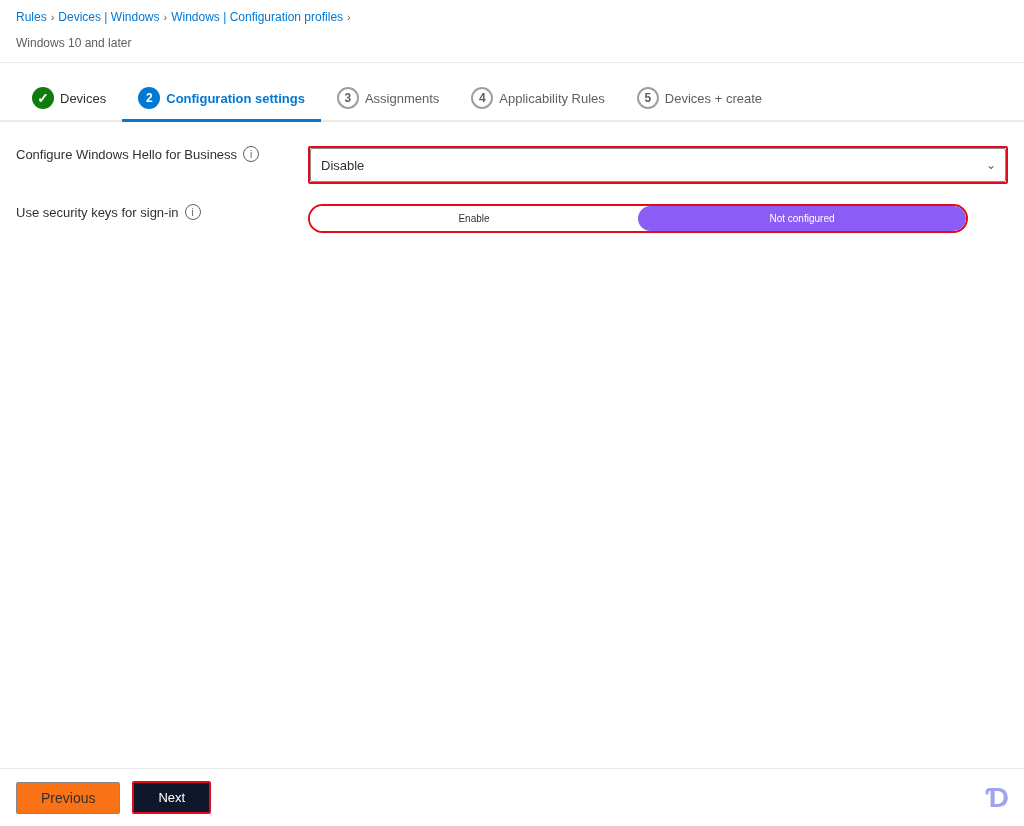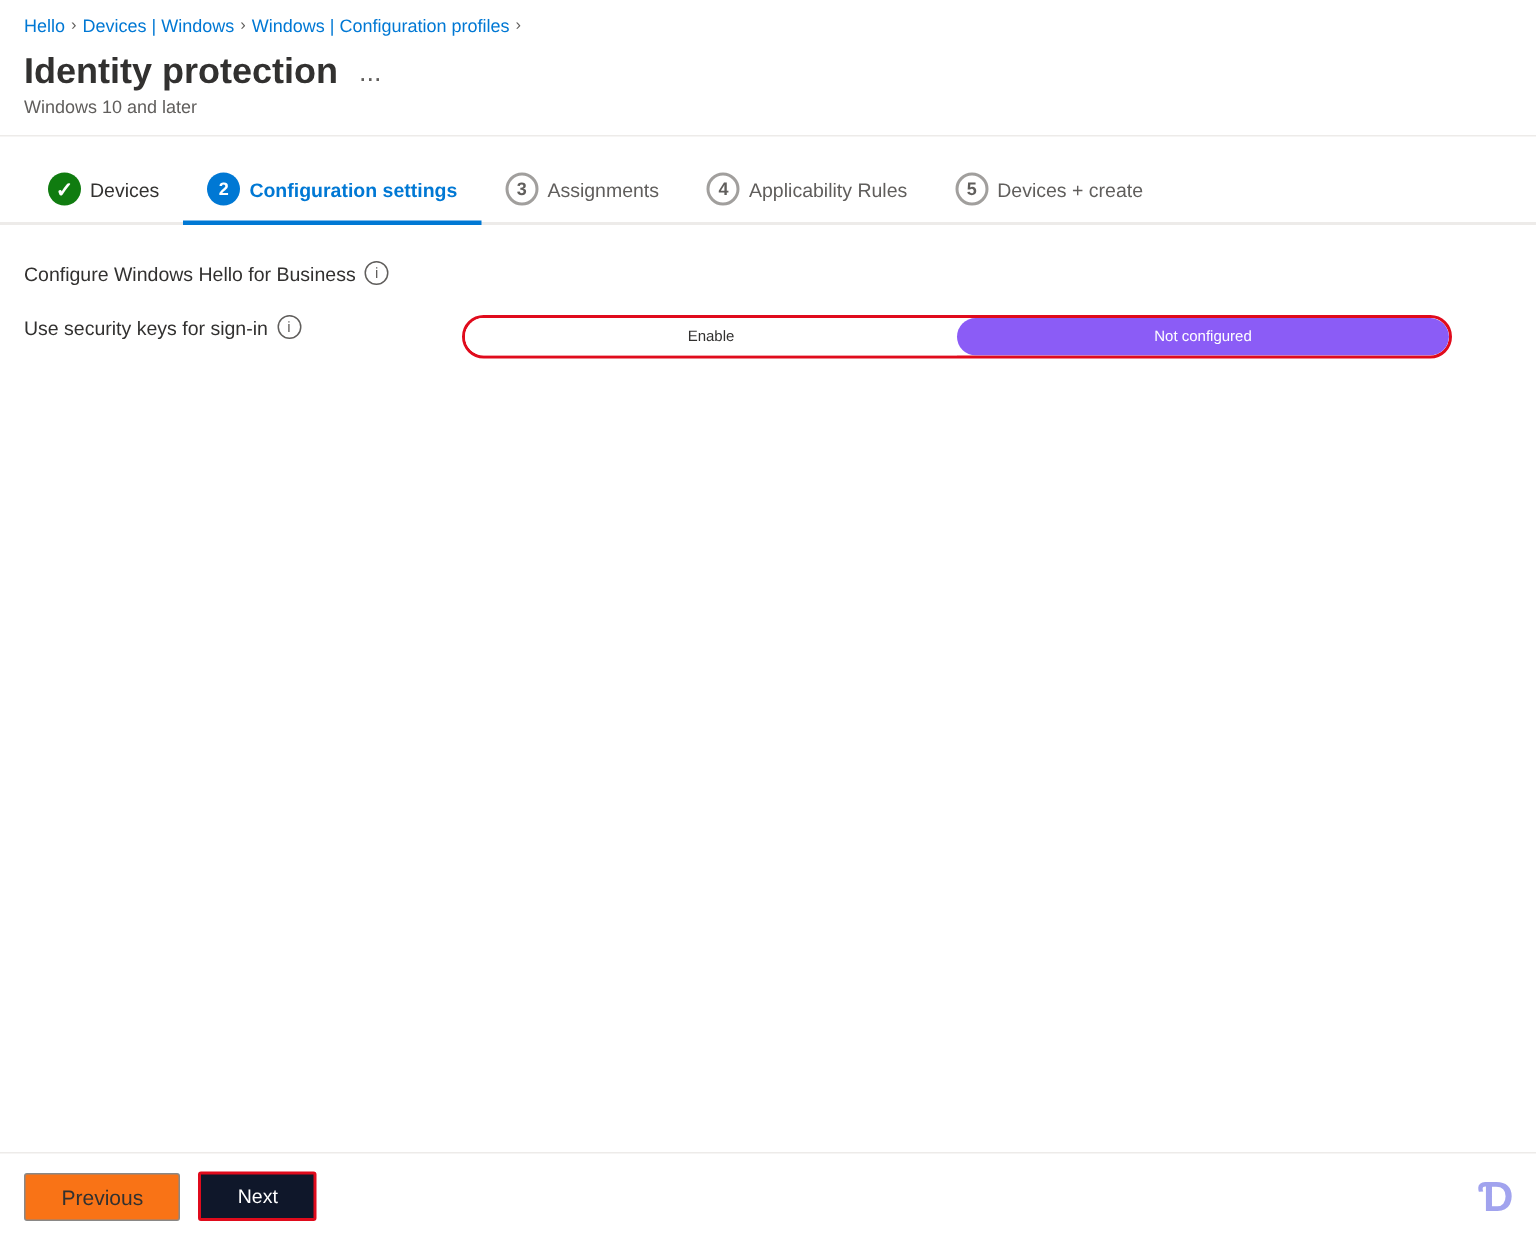--- a/index.html
+++ b/index.html
@@ -234,33 +234,29 @@
 
     .checkmark-icon {
       display: inline-block;
       font-size: 14px;
     }
   </style>
 </head>
 <body>
 
 <div class="breadcrumb">
-  <a>Hello</a>
+  <a>Rules</a>
   <span class="breadcrumb-sep">›</span>
   <a>Devices | Windows</a>
   <span class="breadcrumb-sep">›</span>
   <a>Windows | Configuration profiles</a>
   <span class="breadcrumb-sep">›</span>
 </div>
 
 <div class="page-header">
-  <div class="page-title-row">
-    <h1 class="page-title">Identity protection</h1>
-    <button class="ellipsis-btn">...</button>
-  </div>
   <div class="page-subtitle">Windows 10 and later</div>
 </div>
 
 <div class="wizard-tabs">
 
   <div class="wizard-tab completed">
     <div class="tab-circle done">
       <span class="checkmark-icon">✓</span>
     </div>
     <span>Devices</span>
@@ -295,20 +291,28 @@
   </div>
 </div>
 
 <div class="content-area">
 
   <div class="form-row">
     <div class="form-label">
       <span>Configure Windows Hello for Business</span>
       <span class="info-icon" title="Information">i</span>
     </div>
+    <div class="dropdown-wrapper">
+      <select class="dropdown-select">
+        <option value="Not configured">Not configured</option>
+        <option value="Enable">Enable</option>
+        <option value="Disable" selected="">Disable</option>
+      </select>
+      <span class="dropdown-arrow">⌄</span>
+    </div>
   </div>
 
   <div class="form-row">
     <div class="form-label">
       <span>Use security keys for sign-in</span>
       <span class="info-icon" title="Information">i</span>
     </div>
     <div class="toggle-group">
       <button class="toggle-btn">Enable</button>
       <button class="toggle-btn selected">Not configured</button>

